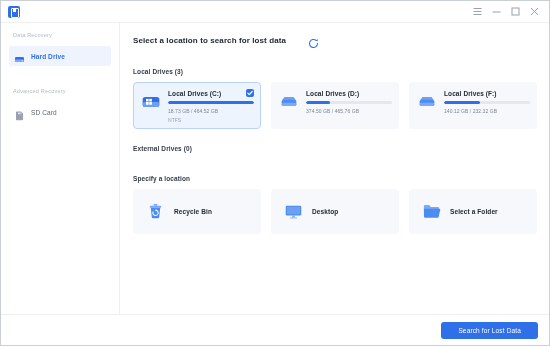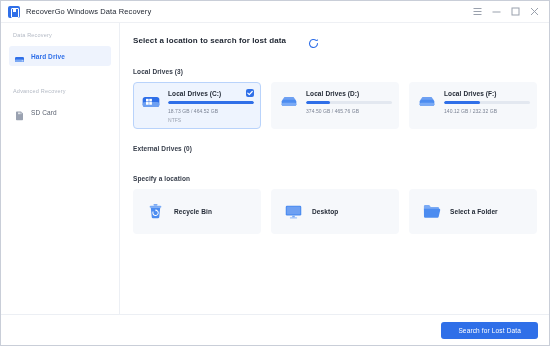--- a/index.html
+++ b/index.html
@@ -145,21 +145,20 @@
     letter-spacing: .15px; cursor: pointer;
   }
 </style>
 </head>
 <body>
 
 <div class="window">
 
   <div class="titlebar">
     <div class="app-logo"></div>
-    <div class="app-title">RecoverGo Windows Data Recovery</div>
     <div class="winctrls">
       <div class="wc">
         <svg width="9" height="9" viewBox="0 0 9 9">
           <rect x="0.5" y="1" width="8" height="1" fill="#9aa1ad"></rect>
           <rect x="0.5" y="4" width="8" height="1" fill="#9aa1ad"></rect>
           <rect x="0.5" y="7" width="8" height="1" fill="#9aa1ad"></rect>
         </svg>
       </div>
       <div class="wc">
         <svg width="9" height="9" viewBox="0 0 9 9">

